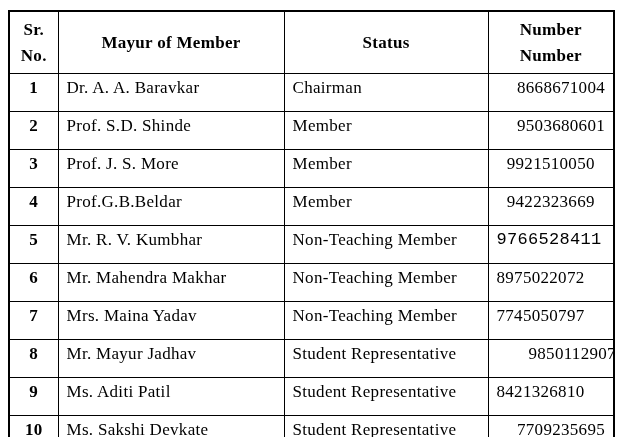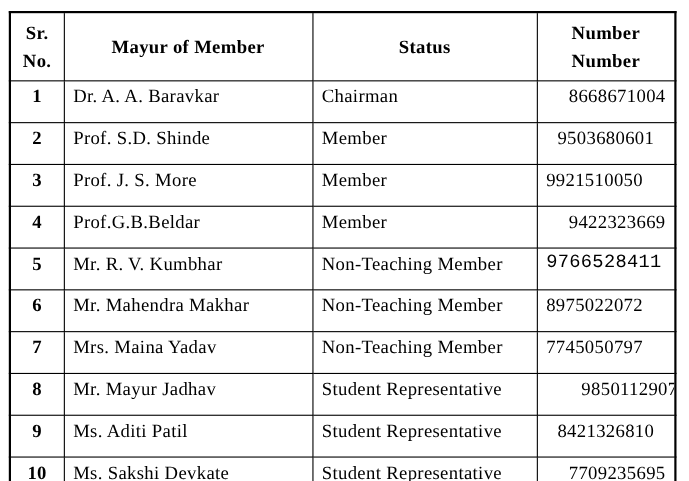--- a/index.html
+++ b/index.html
@@ -86,33 +86,33 @@
       <tr>
         <td class="cell-sr">1</td>
         <td class="cell-name">Dr. A. A. Baravkar</td>
         <td class="cell-status">Chairman</td>
         <td class="cell-contact" style="text-align: right;">8668671004</td>
       </tr>
       <tr>
         <td class="cell-sr">2</td>
         <td class="cell-name">Prof. S.D. Shinde</td>
         <td class="cell-status">Member</td>
-        <td class="cell-contact" style="text-align: center;">9503680601</td>
+        <td class="cell-contact" style="text-align: right;">9503680601</td>
       </tr>
       <tr>
         <td class="cell-sr">3</td>
         <td class="cell-name">Prof. J. S. More</td>
         <td class="cell-status">Member</td>
-        <td class="cell-contact" style="text-align: left;">9921510050</td>
+        <td class="cell-contact" style="text-align: center;">9921510050</td>
       </tr>
       <tr>
         <td class="cell-sr">4</td>
         <td class="cell-name">Prof.G.B.Beldar</td>
         <td class="cell-status">Member</td>
-        <td class="cell-contact" style="text-align: right;">9422323669</td>
+        <td class="cell-contact" style="text-align: center;">9422323669</td>
       </tr>
       <tr>
         <td class="cell-sr">5</td>
         <td class="cell-name">Mr. R. V. Kumbhar</td>
         <td class="cell-status">Non-Teaching Member</td>
         <td class="cell-contact" style="text-align: left; font-family: Liberation Mono, monospace;">9766528411</td>
       </tr>
       <tr>
         <td class="cell-sr">6</td>
         <td class="cell-name">Mr. Mahendra Makhar</td>
@@ -128,21 +128,21 @@
       <tr>
         <td class="cell-sr">8</td>
         <td class="cell-name">Mr. Mayur Jadhav</td>
         <td class="cell-status">Student Representative</td>
         <td class="cell-contact" style="text-align: center; padding-left: 40px;">9850112907</td>
       </tr>
       <tr>
         <td class="cell-sr">9</td>
         <td class="cell-name">Ms. Aditi Patil</td>
         <td class="cell-status">Student Representative</td>
-        <td class="cell-contact" style="text-align: center; margin-top: 24px;">8421326810</td>
+        <td class="cell-contact" style="text-align: left; margin-top: 24px;">8421326810</td>
       </tr>
       <tr>
         <td class="cell-sr">10</td>
         <td class="cell-name">Ms. Sakshi Devkate</td>
         <td class="cell-status">Student Representative</td>
         <td class="cell-contact" style="text-align: right;">7709235695</td>
       </tr>
     </tbody>
 </table>
 

